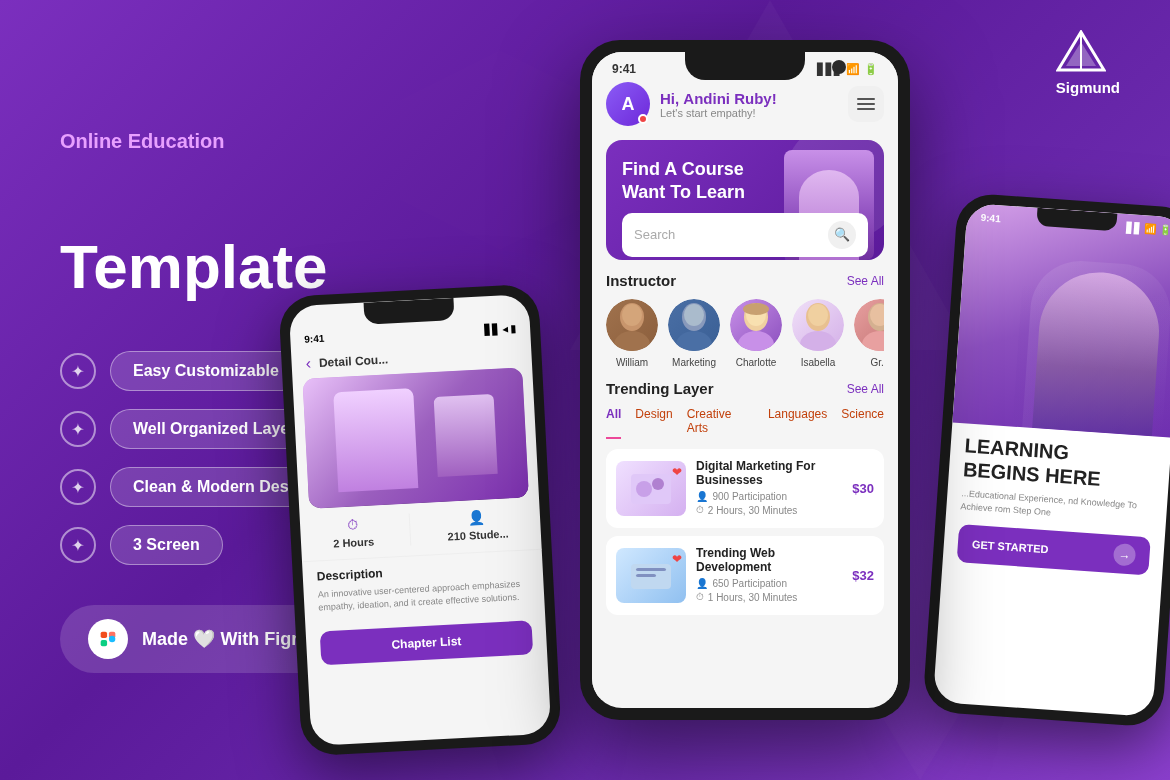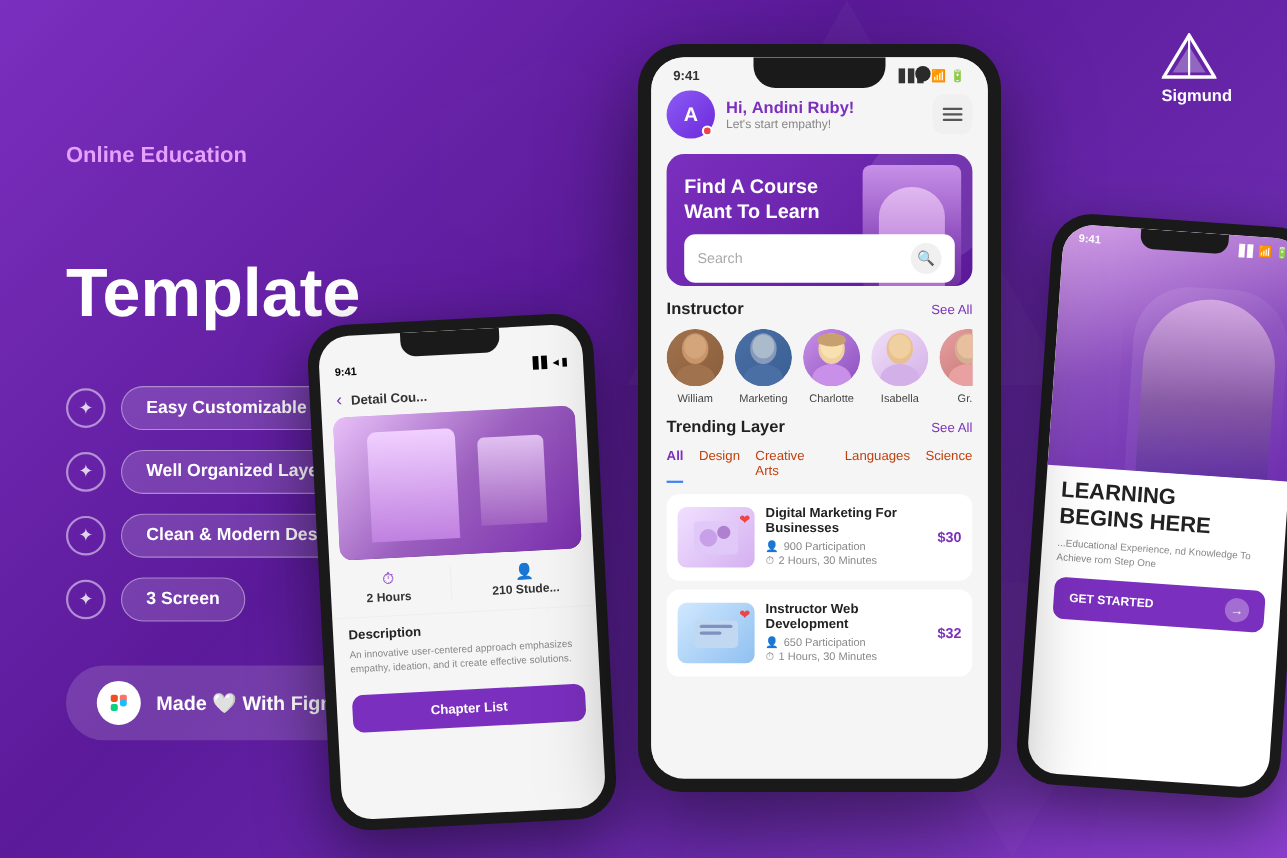--- a/index.html
+++ b/index.html
@@ -357,21 +357,21 @@
       margin-bottom: 10px;
     }
     .trend-tab {
       font-size: 12px;
       color: #c2410c;
       padding-bottom: 4px;
     }
     .trend-tab.active {
       color: #7B2FBE;
       font-weight: 700;
-      border-bottom: 2px solid #3b82f6;
+      border-bottom: 2px solid #ec4899;
     }
 
     
     .course-card {
       background: white;
       border-radius: 12px;
       padding: 10px;
       display: flex;
       gap: 10px;
       margin-bottom: 8px;
@@ -794,21 +794,21 @@
           <div style="width:100%;height:100%;display:flex;align-items:center;justify-content:center;">
             <svg width="50" height="40" viewBox="0 0 50 40" fill="none">
               <rect x="5" y="8" width="40" height="25" rx="4" fill="#c0d8f0"></rect>
               <rect x="10" y="12" width="30" height="3" rx="2" fill="#8090c0"></rect>
               <rect x="10" y="18" width="20" height="3" rx="2" fill="#8090c0"></rect>
             </svg>
           </div>
           <span class="heart-icon">❤</span>
         </div>
         <div class="course-info">
-          <div class="course-title-text">Instructor Web Development</div>
+          <div class="course-title-text">Trending Web Development</div>
           <div class="course-meta">
             <span>👤</span>
             <span>650 Participation</span>
           </div>
           <div class="course-meta">
             <span>⏱</span>
             <span>1 Hours, 30 Minutes</span>
           </div>
         </div>
         <div class="course-price">$32</div>

